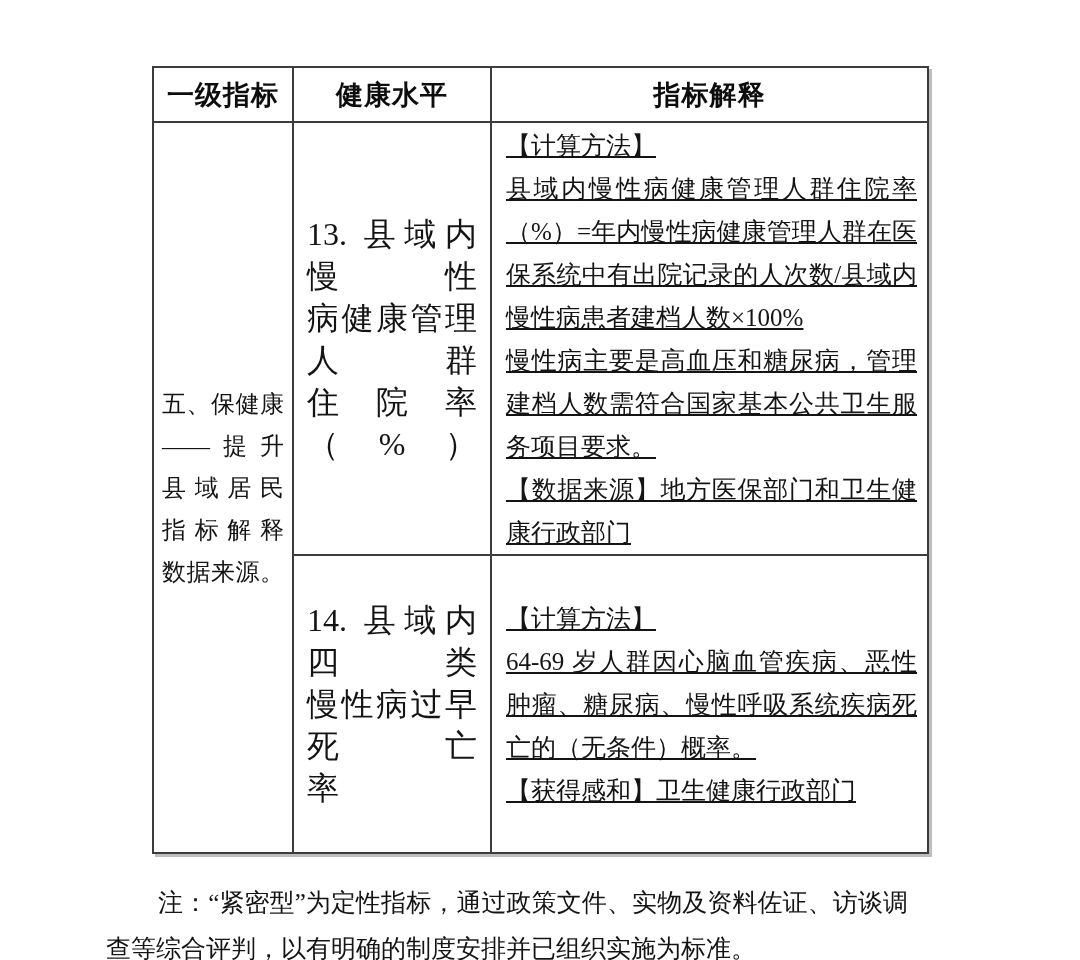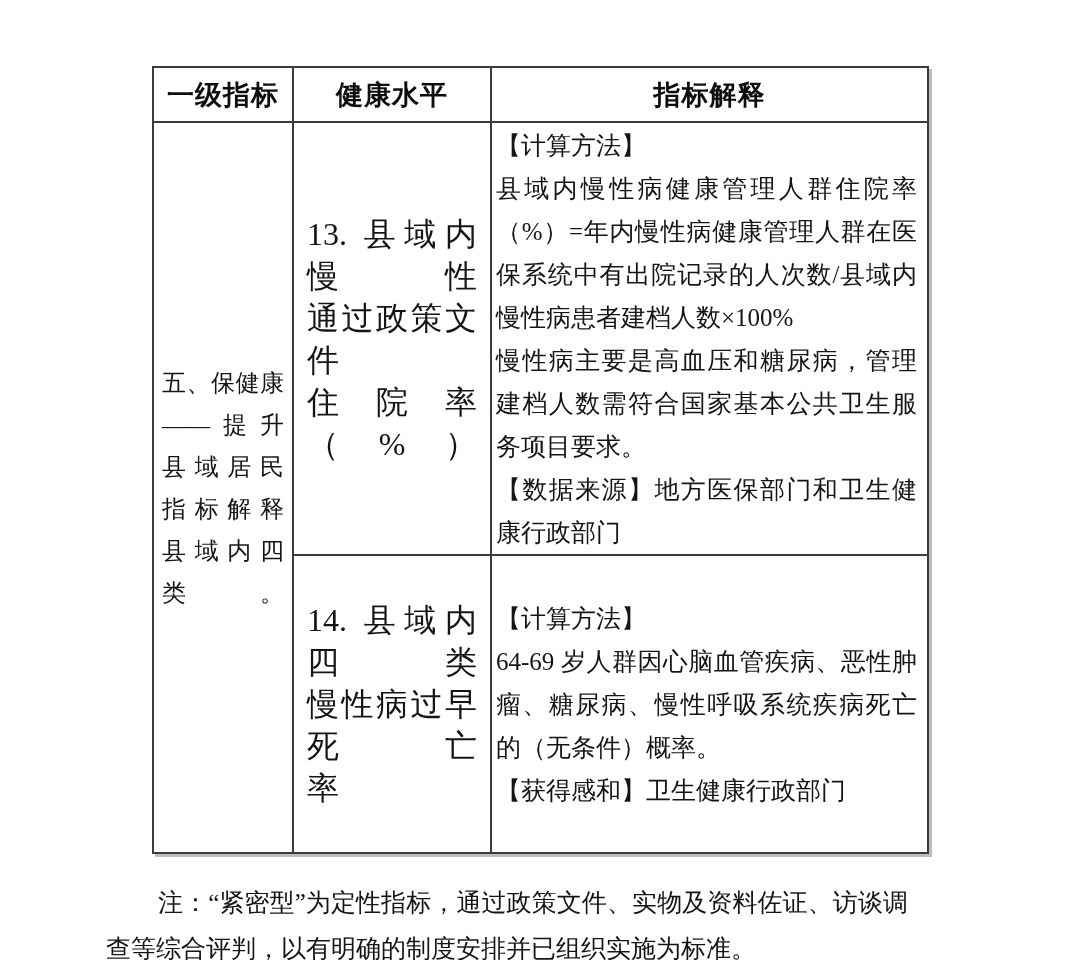--- a/index.html
+++ b/index.html
@@ -47,23 +47,24 @@
     padding: 16px 8px;
     font-size: 24px;
     line-height: 42px;
   }
   td.c2 {
     padding: 0 13px;
     font-size: 32px;
     line-height: 42px;
   }
   td.c3 {
-    padding: 0 10px 0 4px;
+    padding: 0 10px 0 14px;
     font-size: 25px;
     line-height: 43px;
+    text-decoration: underline;
   }
   .justify-lines .line {
     text-align: justify;
     text-align-last: justify;
   }
   td.c3 .para {
     margin: 0;
     text-align: justify;
   }
   .note {
@@ -99,25 +100,25 @@
         <th>指标解释</th>
       </tr>
     </thead>
     <tbody>
       <tr class="row-1">
         <td class="c1 justify-lines" rowspan="2">
             <div class="line">五、保健康</div>
             <div class="line">——提升</div>
             <div class="line">县域居民</div>
             <div class="line">指标解释</div>
-            <div class="line">县域内四类。</div>
+            <div class="line">数据来源。</div>
           </td>
         <td class="c2 justify-lines">
             <div class="line">13. 县域内慢性</div>
-            <div class="line">通过政策文件</div>
+            <div class="line">病健康管理人群</div>
             <div class="line">住院率（%）</div>
           </td>
         <td class="c3">
             <p class="para">【计算方法】</p>
             <p class="para">县域内慢性病健康管理人群住院率（%）=年内慢性病健康管理人群在医保系统中有出院记录的人次数/县域内慢性病患者建档人数×100%</p>
             <p class="para">慢性病主要是高血压和糖尿病，管理建档人数需符合国家基本公共卫生服务项目要求。</p>
             <p class="para">【数据来源】地方医保部门和卫生健康行政部门</p>
           </td>
       </tr>
       <tr class="row-2">

